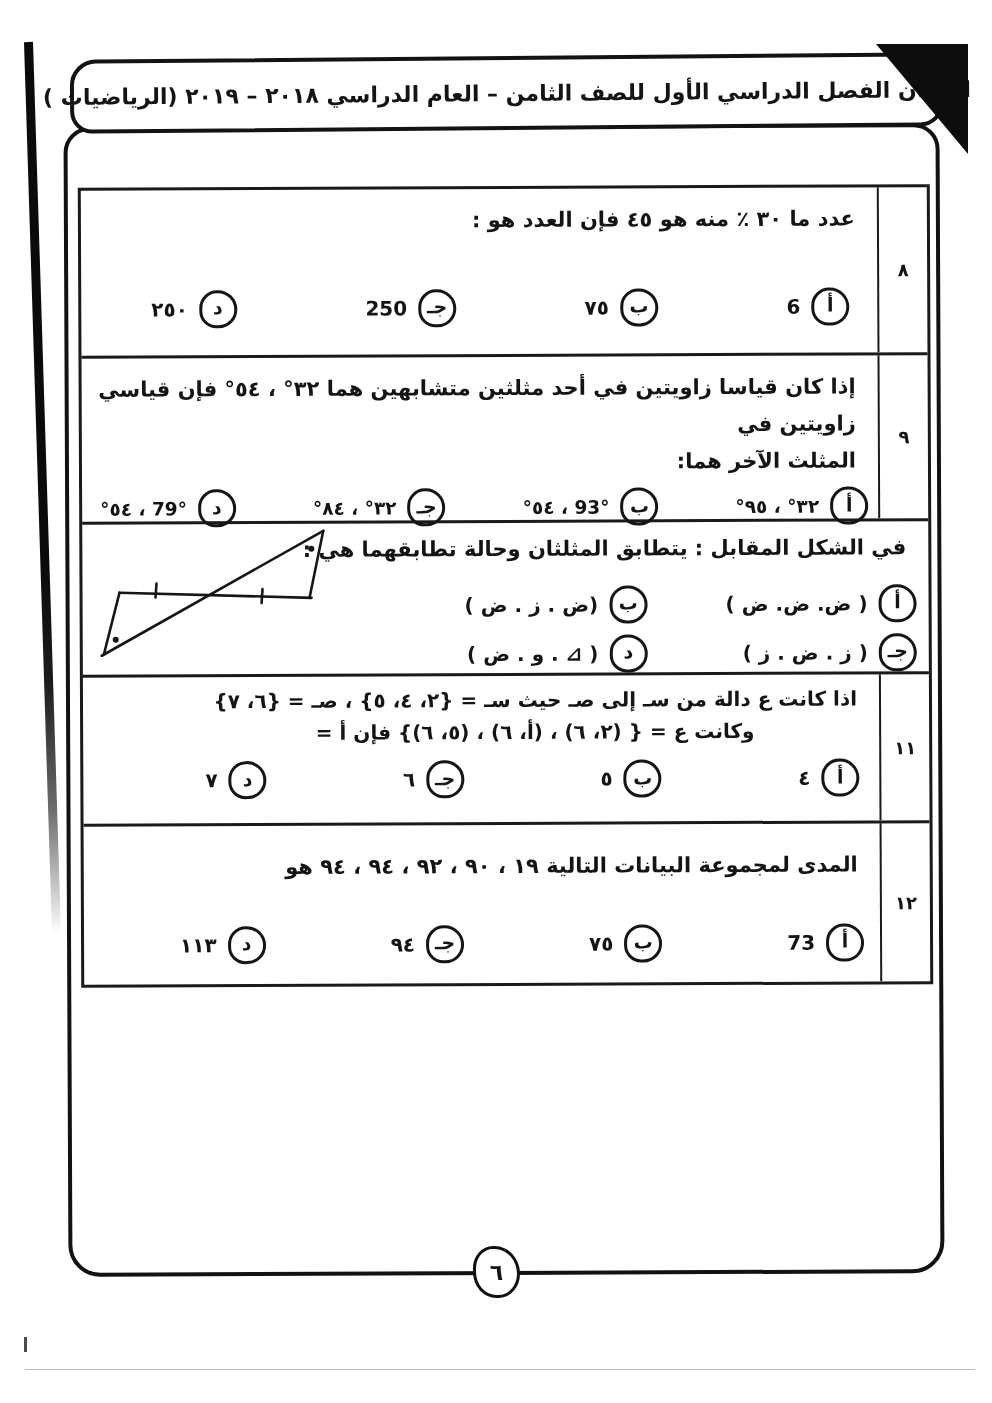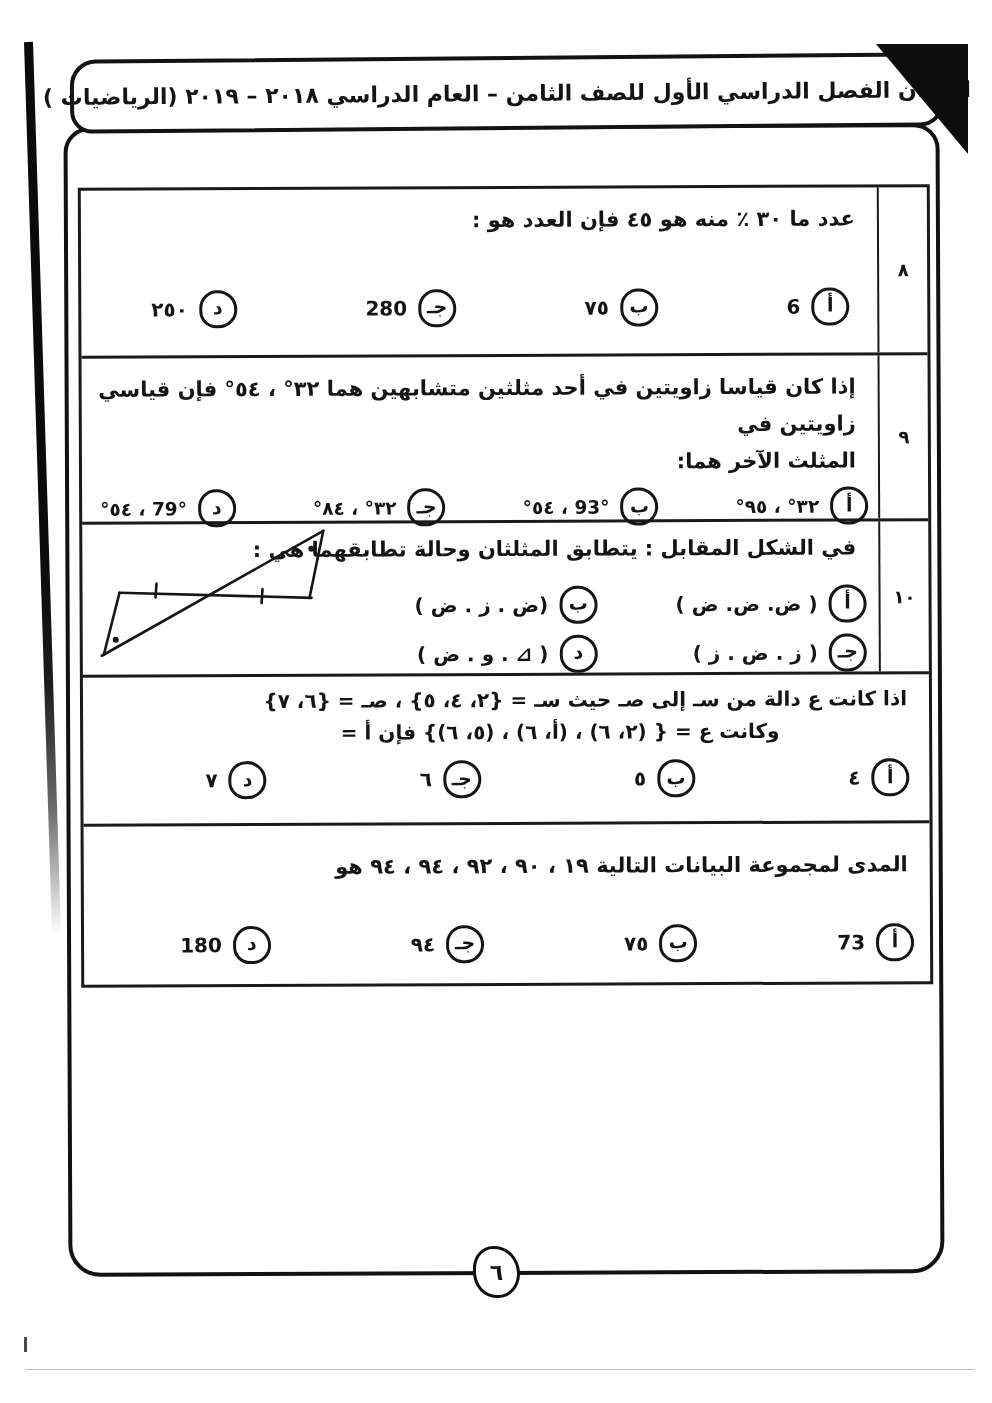--- a/index.html
+++ b/index.html
@@ -131,21 +131,21 @@
             <div class="opt">
               <span class="copt">أ</span>
               <span>6</span>
             </div>
             <div class="opt">
               <span class="copt">ب</span>
               <span>٧٥</span>
             </div>
             <div class="opt">
               <span class="copt">جـ</span>
-              <span>280</span>
+              <span>250</span>
             </div>
             <div class="opt">
               <span class="copt">د</span>
               <span>٢٥٠</span>
             </div>
           </div>
         </div>
       </div>
 
       <div class="question-row r9">
@@ -170,21 +170,20 @@
             </div>
             <div class="opt">
               <span class="copt">د</span>
               <span>79° ، ٥٤°</span>
             </div>
           </div>
         </div>
       </div>
 
       <div class="question-row r10">
-        <div class="question-number">١٠</div>
         <div class="question-body">
           <svg class="q10-fig" width="240" height="138" viewBox="0 0 240 138">
             <g fill="none" stroke="#161616" stroke-width="2.6" stroke-linecap="round">
               <line x1="23" y1="66" x2="215" y2="72"></line>
               <line x1="227" y1="5" x2="5" y2="129"></line>
               <line x1="227" y1="5" x2="213" y2="72"></line>
               <line x1="23" y1="66" x2="7" y2="128"></line>
               <line x1="60" y1="57" x2="59" y2="71"></line>
               <line x1="166" y1="63" x2="165" y2="77"></line>
             </g>
@@ -207,20 +206,21 @@
             </div>
             <div class="opt">
               <span class="copt">د</span>
               <span>( ⊿ . و . ض )</span>
             </div>
           </div>
         </div>
       </div>
 
       <div class="question-row r11">
+        <div class="question-number">١١</div>
         <div class="question-body">
           <div class="qtext">
             <div>اذا كانت ع دالة من سـ إلى صـ حيث سـ = {٢، ٤، ٥} ، صـ = {٦، ٧}</div>
             <div class="line-center">وكانت ع = { (٢، ٦) ، (أ، ٦) ، (٥، ٦)} فإن أ =</div>
           </div>
           <div class="options-row">
             <div class="opt">
               <span class="copt">أ</span>
               <span>٤</span>
             </div>
@@ -234,38 +234,39 @@
             </div>
             <div class="opt">
               <span class="copt">د</span>
               <span>٧</span>
             </div>
           </div>
         </div>
       </div>
 
       <div class="question-row r12">
+        <div class="question-number">١٢</div>
         <div class="question-body">
           <div class="qtext">المدى لمجموعة البيانات التالية ١٩ ، ٩٠ ، ٩٢ ، ٩٤ ، ٩٤  هو</div>
           <div class="options-row">
             <div class="opt">
               <span class="copt">أ</span>
               <span>73</span>
             </div>
             <div class="opt">
               <span class="copt">ب</span>
               <span>٧٥</span>
             </div>
             <div class="opt">
               <span class="copt">جـ</span>
               <span>٩٤</span>
             </div>
             <div class="opt">
               <span class="copt">د</span>
-              <span>180</span>
+              <span>١١٣</span>
             </div>
           </div>
         </div>
       </div>
 
     </div>
   </div>
 
   <div class="end-banner">
     <svg width="516" height="118" viewBox="0 0 516 118">

